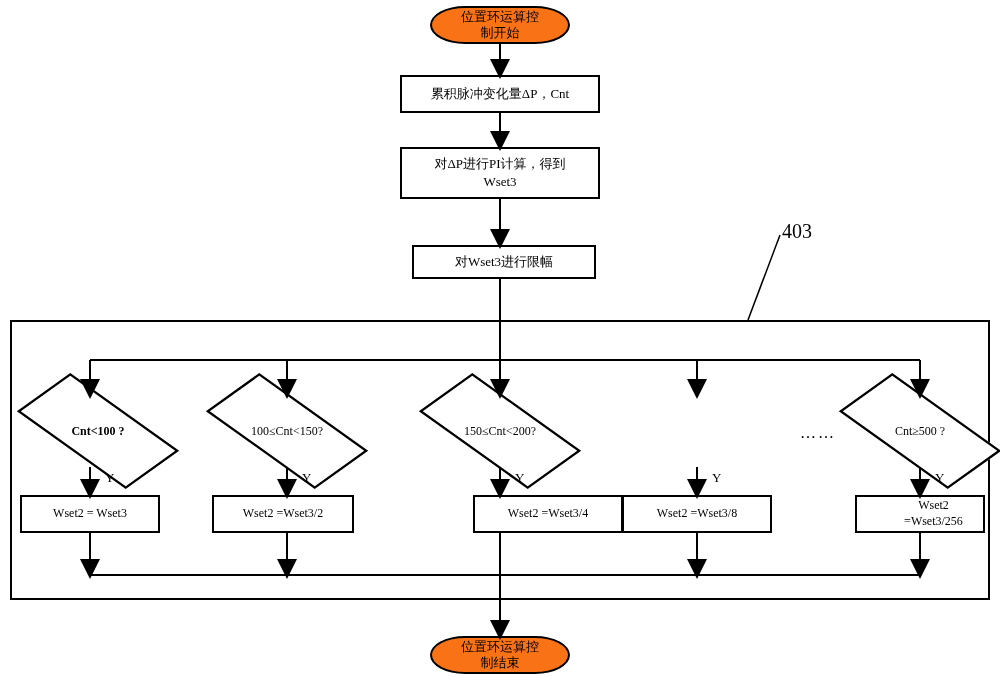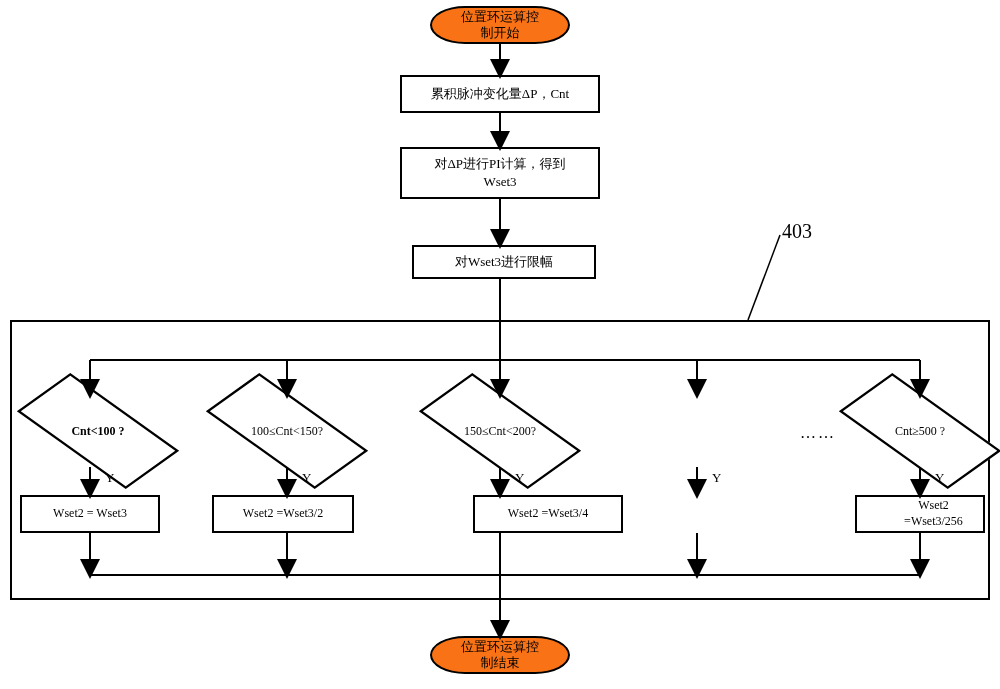--- a/index.html
+++ b/index.html
@@ -183,20 +183,23 @@
   <div class="diamond-wrap" style="left:420px; top:395px;">
     <div class="diamond"></div>
     <div class="diamond-label">150≤Cnt&lt;200?</div>
   </div>
   <div class="label" style="left:515px; top:470px;">Y</div>
   <div class="action-box" style="left:425px; top:495px; width:150px; height:38px;margin-left:48px;">
     <span style="white-space:pre-line;">Wset2 =Wset3/4</span>
   </div>
 
   <div class="label" style="left:712px; top:470px;">Y</div>
+  <div class="action-box" style="left:622px; top:495px; width:150px; height:38px;">
+    <span style="white-space:pre-line;">Wset2 =Wset3/8</span>
+  </div>
 
   <div class="label" style="left:800px; top:424px; font-size:16px; letter-spacing:2px;">……</div>
 
   <div class="diamond-wrap" style="left:840px; top:395px;">
     <div class="diamond"></div>
     <div class="diamond-label">Cnt≥500 ?</div>
   </div>
   <div class="label" style="left:935px; top:470px;">Y</div>
   <div class="action-box" style="left:855px; top:495px; width:130px; height:38px;padding-left:31px;">
     <span style="white-space:pre-line;">Wset2

